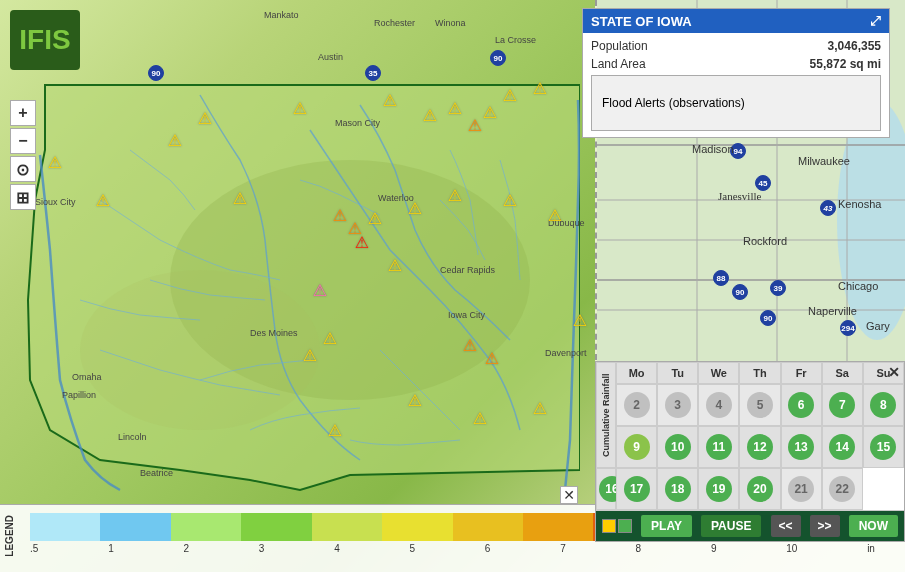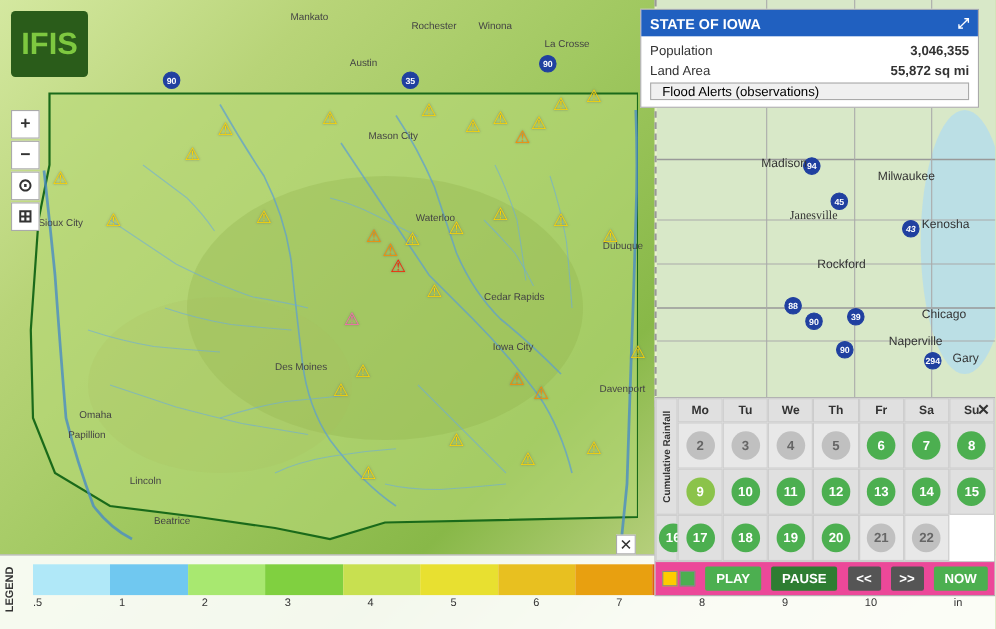--- a/index.html
+++ b/index.html
@@ -104,21 +104,21 @@
       font-size: 12px;
       margin-bottom: 4px;
     }
 
     .info-label { color: #333; }
     .info-value { font-weight: bold; color: #333; }
 
     #flood-alerts-btn {
       background: #f0f0f0;
       border: 1px solid #aaa;
-      padding: 0 10px;
+      padding: 20px 10px;
       font-size: 12px;
       cursor: pointer;
       margin-top: 2px;
       display: block;
       width: 100%;
       text-align: left;
     }
 
     
     #calendar-panel {
@@ -140,21 +140,21 @@
       color: #333;
       font-weight: bold;
       z-index: 201;
     }
 
     #calendar-controls {
       display: flex;
       align-items: center;
       justify-content: space-between;
       padding: 4px 6px;
-      background: #ec4899;
+      background: #14532d;
       border-top: 1px solid #ccc;
     }
 
     .cal-ctrl-btn {
       background: #4caf50;
       color: #fff;
       border: none;
       padding: 4px 10px;
       font-size: 12px;
       font-weight: bold;

